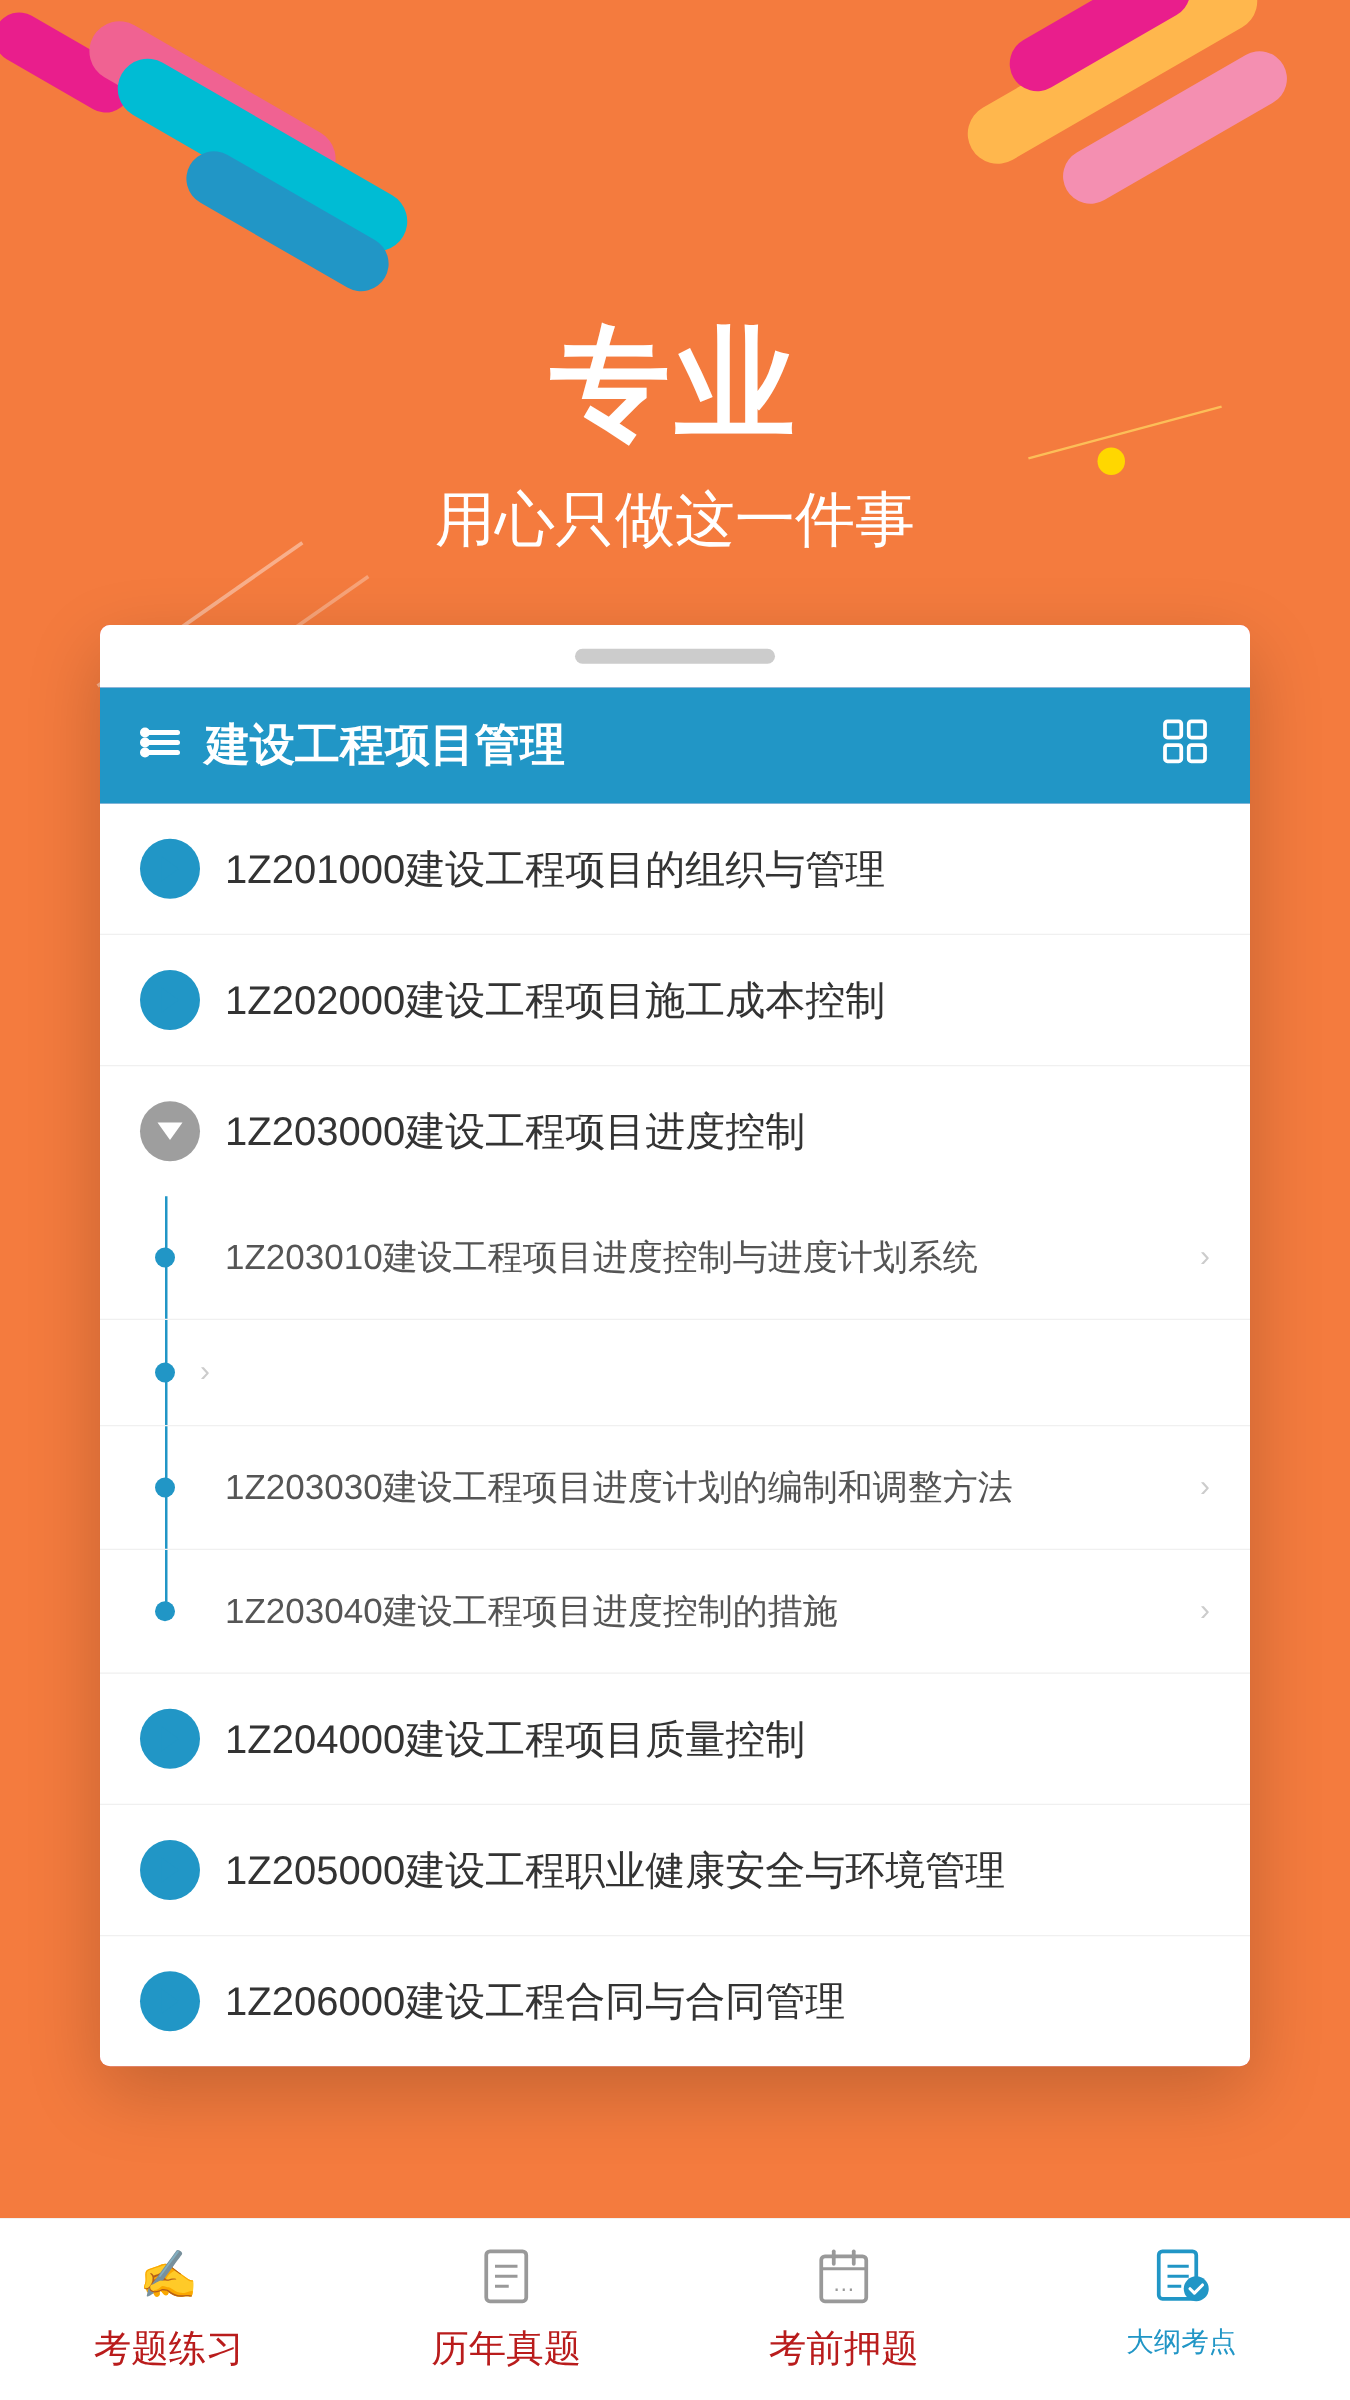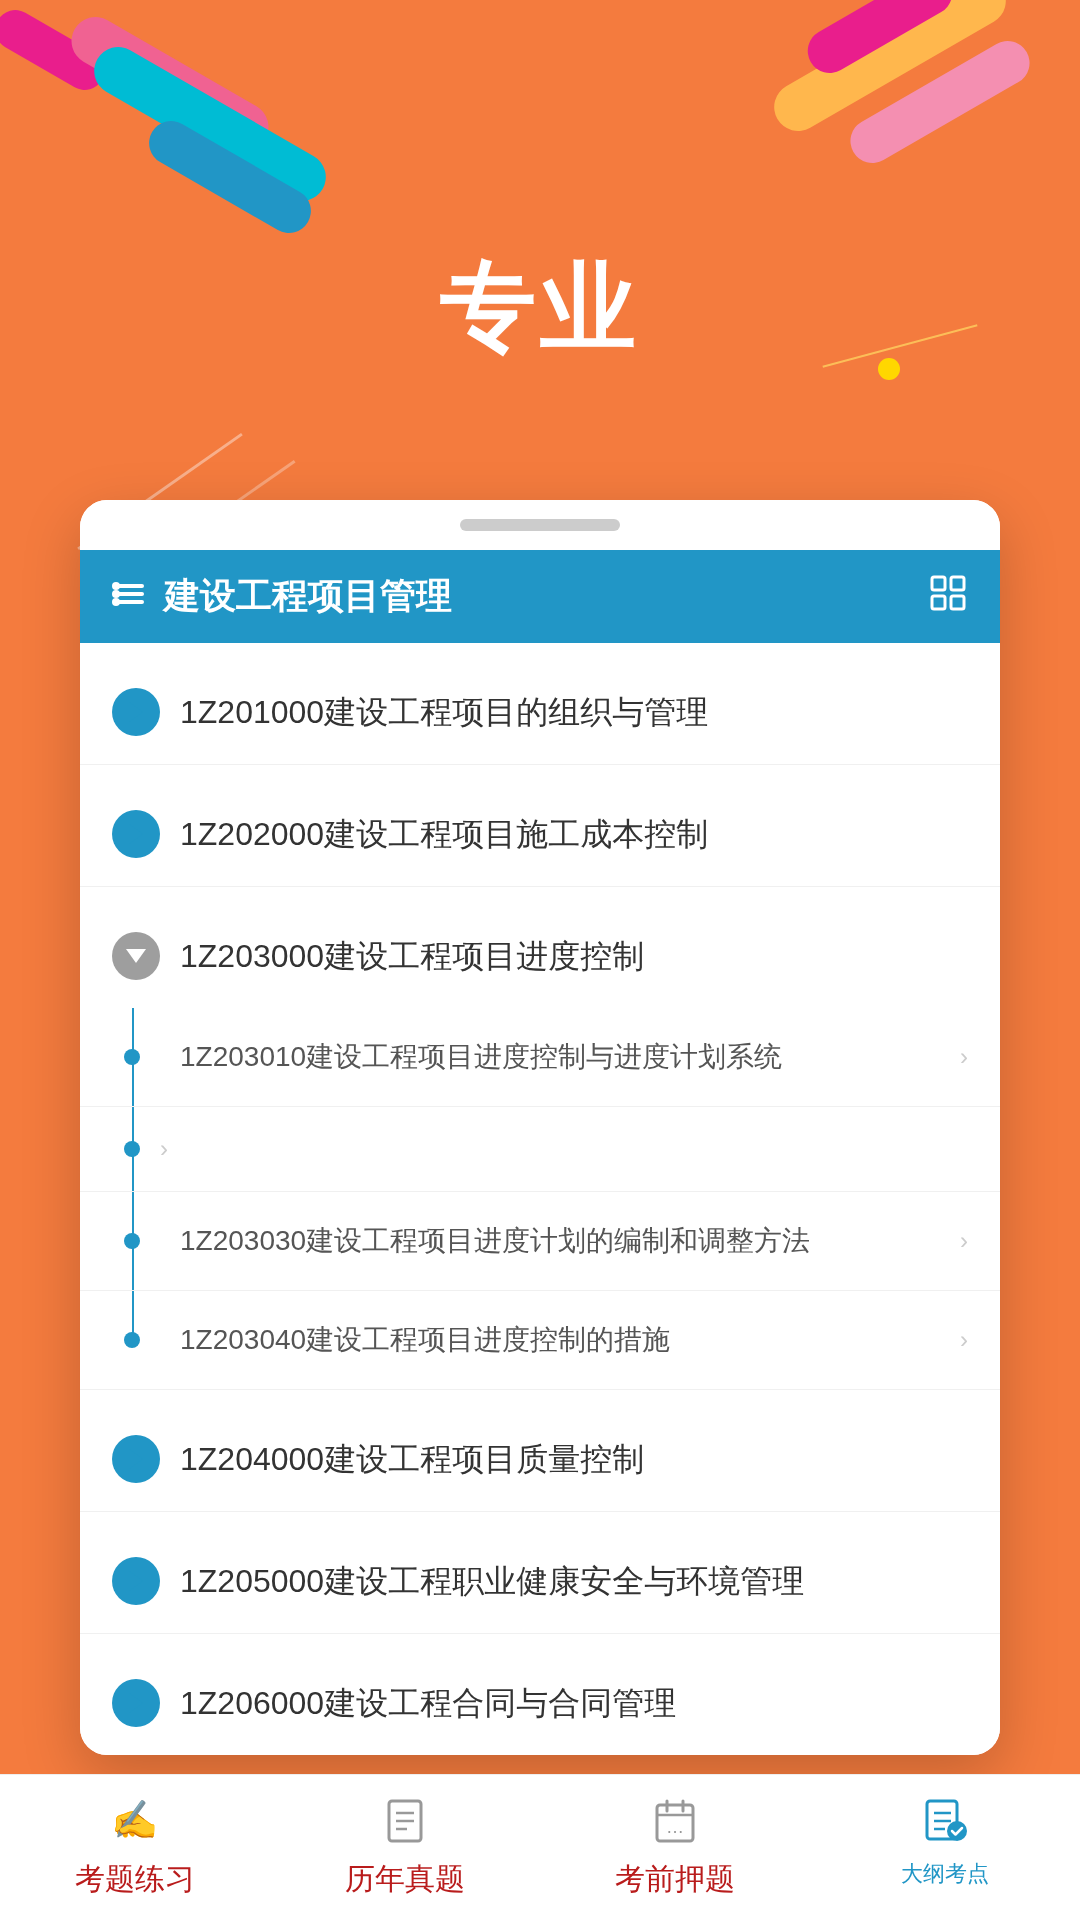--- a/index.html
+++ b/index.html
@@ -45,22 +45,22 @@
     
     .deco-capsule {
       position: absolute;
       border-radius: 50px;
     }
 
     
     .phone-mockup {
       width: 920px;
       margin: 0 auto;
-      background: #ffffff;
-      border-radius: 27px;
+      background: #f9a8d4;
+      border-radius: 8px;
       overflow: hidden;
       position: relative;
       box-shadow: 0 20px 60px rgba(0,0,0,0.2);
       margin-top: -60px;
     }
 
     .phone-notch {
       height: 50px;
       background: white;
       display: flex;
@@ -113,21 +113,20 @@
       padding: 0;
     }
 
     .list-item {
       display: flex;
       align-items: center;
       padding: 28px 32px;
       border-bottom: 1px solid #f0f0f0;
       cursor: pointer;
       position: relative;
-      margin-top: 17px;
     }
 
     .list-item:last-child {
       border-bottom: none;
     }
 
     .item-icon-blue {
       width: 48px;
       height: 48px;
       border-radius: 50%;
@@ -322,20 +321,21 @@
   <div class="deco-capsule" style="width:160px;height:44px;background:#E91E8C;top:0px;right:120px;transform:rotate(-30deg);"></div>
 
   <div class="deco-dot"></div>
   <div class="deco-line-right"></div>
 
   <div class="deco-line-1"></div>
   <div class="deco-line-2"></div>
 
   <div class="hero-text-area">
     <div class="hero-title">专业</div>
+    <div class="hero-subtitle">用心只做这一件事</div>
   </div>
 </div>
 
 <div class="phone-mockup">
   <div class="phone-notch">
     <div class="phone-notch-bar"></div>
   </div>
 
   <div class="list-header">
     <div class="list-header-left">

